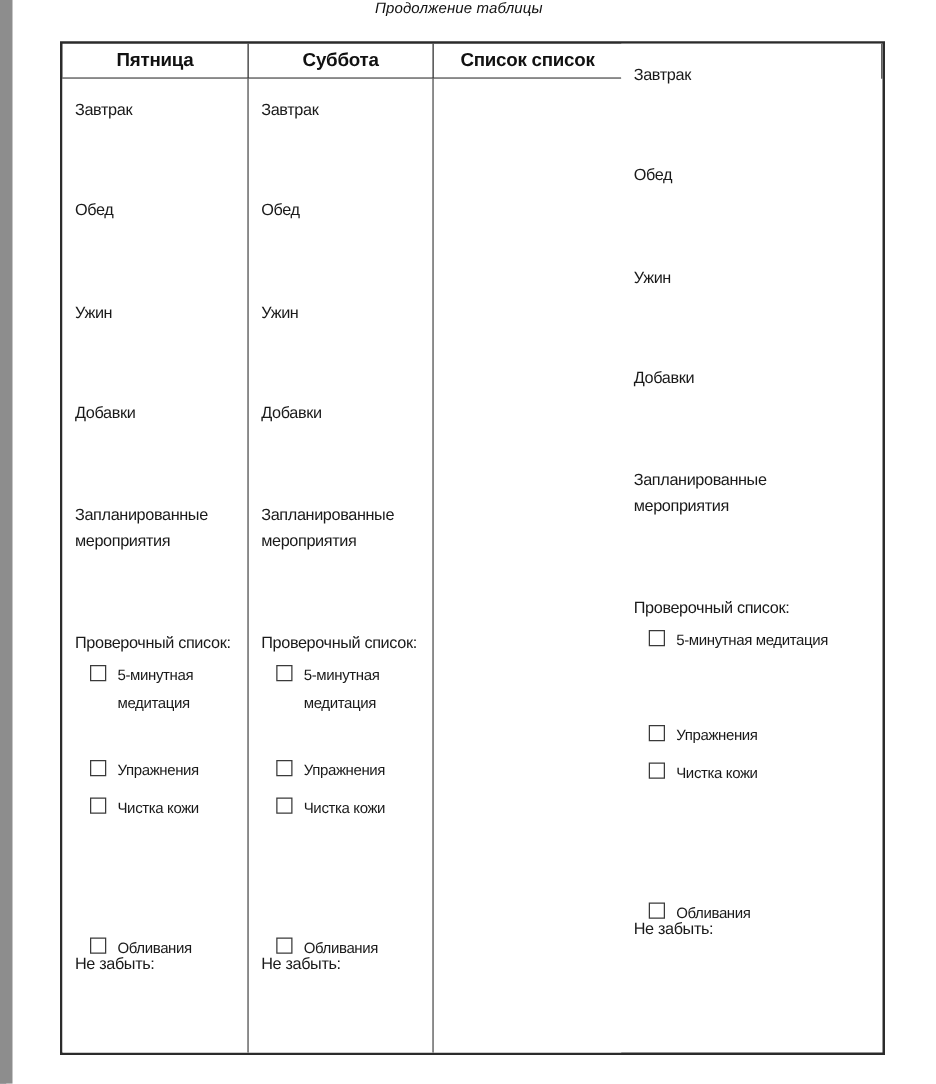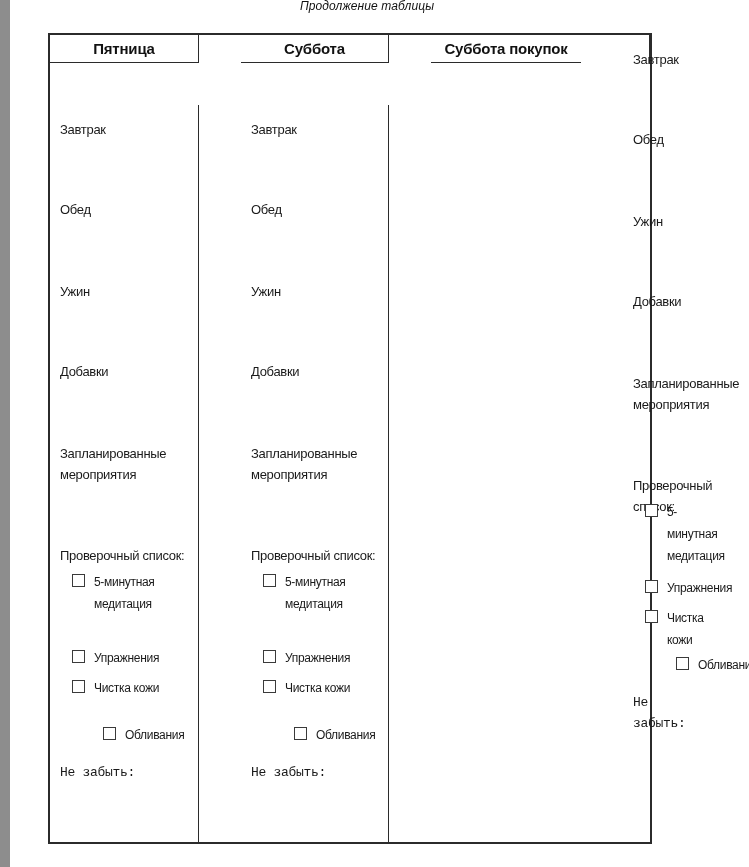--- a/index.html
+++ b/index.html
@@ -40,29 +40,28 @@
     text-align: left;
     font-style: italic;
     font-size: 12px;
     letter-spacing: 0.1px;
     color: #111111;
   }
   .planner-table {
     position: absolute;
     left: 48px;
     top: 33px;
-    width: 604px;
+    width: 660px;
     height: 811px;
     box-sizing: border-box;
     border: 2px solid #2b2b2b;
     display: grid;
     grid-template-columns: 149px 148px 150px 1fr;
     grid-template-rows: 28px 1fr;
     background: #ffffff;
-    gap: 42px;
   }
   .th {
     box-sizing: border-box;
     border-bottom: 1.5px solid #2b2b2b;
     display: flex;
     align-items: center;
     justify-content: center;
     font-weight: bold;
     font-size: 15px;
     letter-spacing: -0.2px;
@@ -115,36 +114,36 @@
   
   .pos-breakfast   { top: 14px; }
   .pos-lunch       { top: 94px; }
   .pos-dinner      { top: 176px; }
   .pos-supplements { top: 256px; }
   .pos-activities  { top: 338px; }
   .pos-checktitle  { top: 440px; }
   .pos-check0      { top: 466px; }
   .pos-check1      { top: 542px; }
   .pos-check2      { top: 572px; }
-  .pos-check3      { top: 619px; margin-left: 31px; }
-  .pos-note        { top: 657px; font-family: Liberation Mono, monospace; }
+  .pos-check3      { top: 684px; }
+  .pos-note        { top: 697px; }
 </style>
 </head>
 <body>
 
 <div class="edge-strip edge-left"></div>
 <div class="edge-strip edge-right"></div>
 
 <div class="continuation-note">Продолжение таблицы</div>
 
 <div class="planner-table">
 
   <div class="th col-border">Пятница</div>
   <div class="th col-border">Суббота</div>
-  <div class="th">Суббота покупок</div>
+  <div class="th">Список список</div>
 
   <div class="cell col-border">
     <div class="item pos-breakfast">Завтрак</div>
     <div class="item pos-lunch">Обед</div>
     <div class="item pos-dinner">Ужин</div>
     <div class="item pos-supplements">Добавки</div>
     <div class="item activities pos-activities">Запланированные мероприятия</div>
     <div class="item pos-checktitle">Проверочный список:</div>
     <div class="check-item pos-check0">
       <span class="checkbox"></span>

